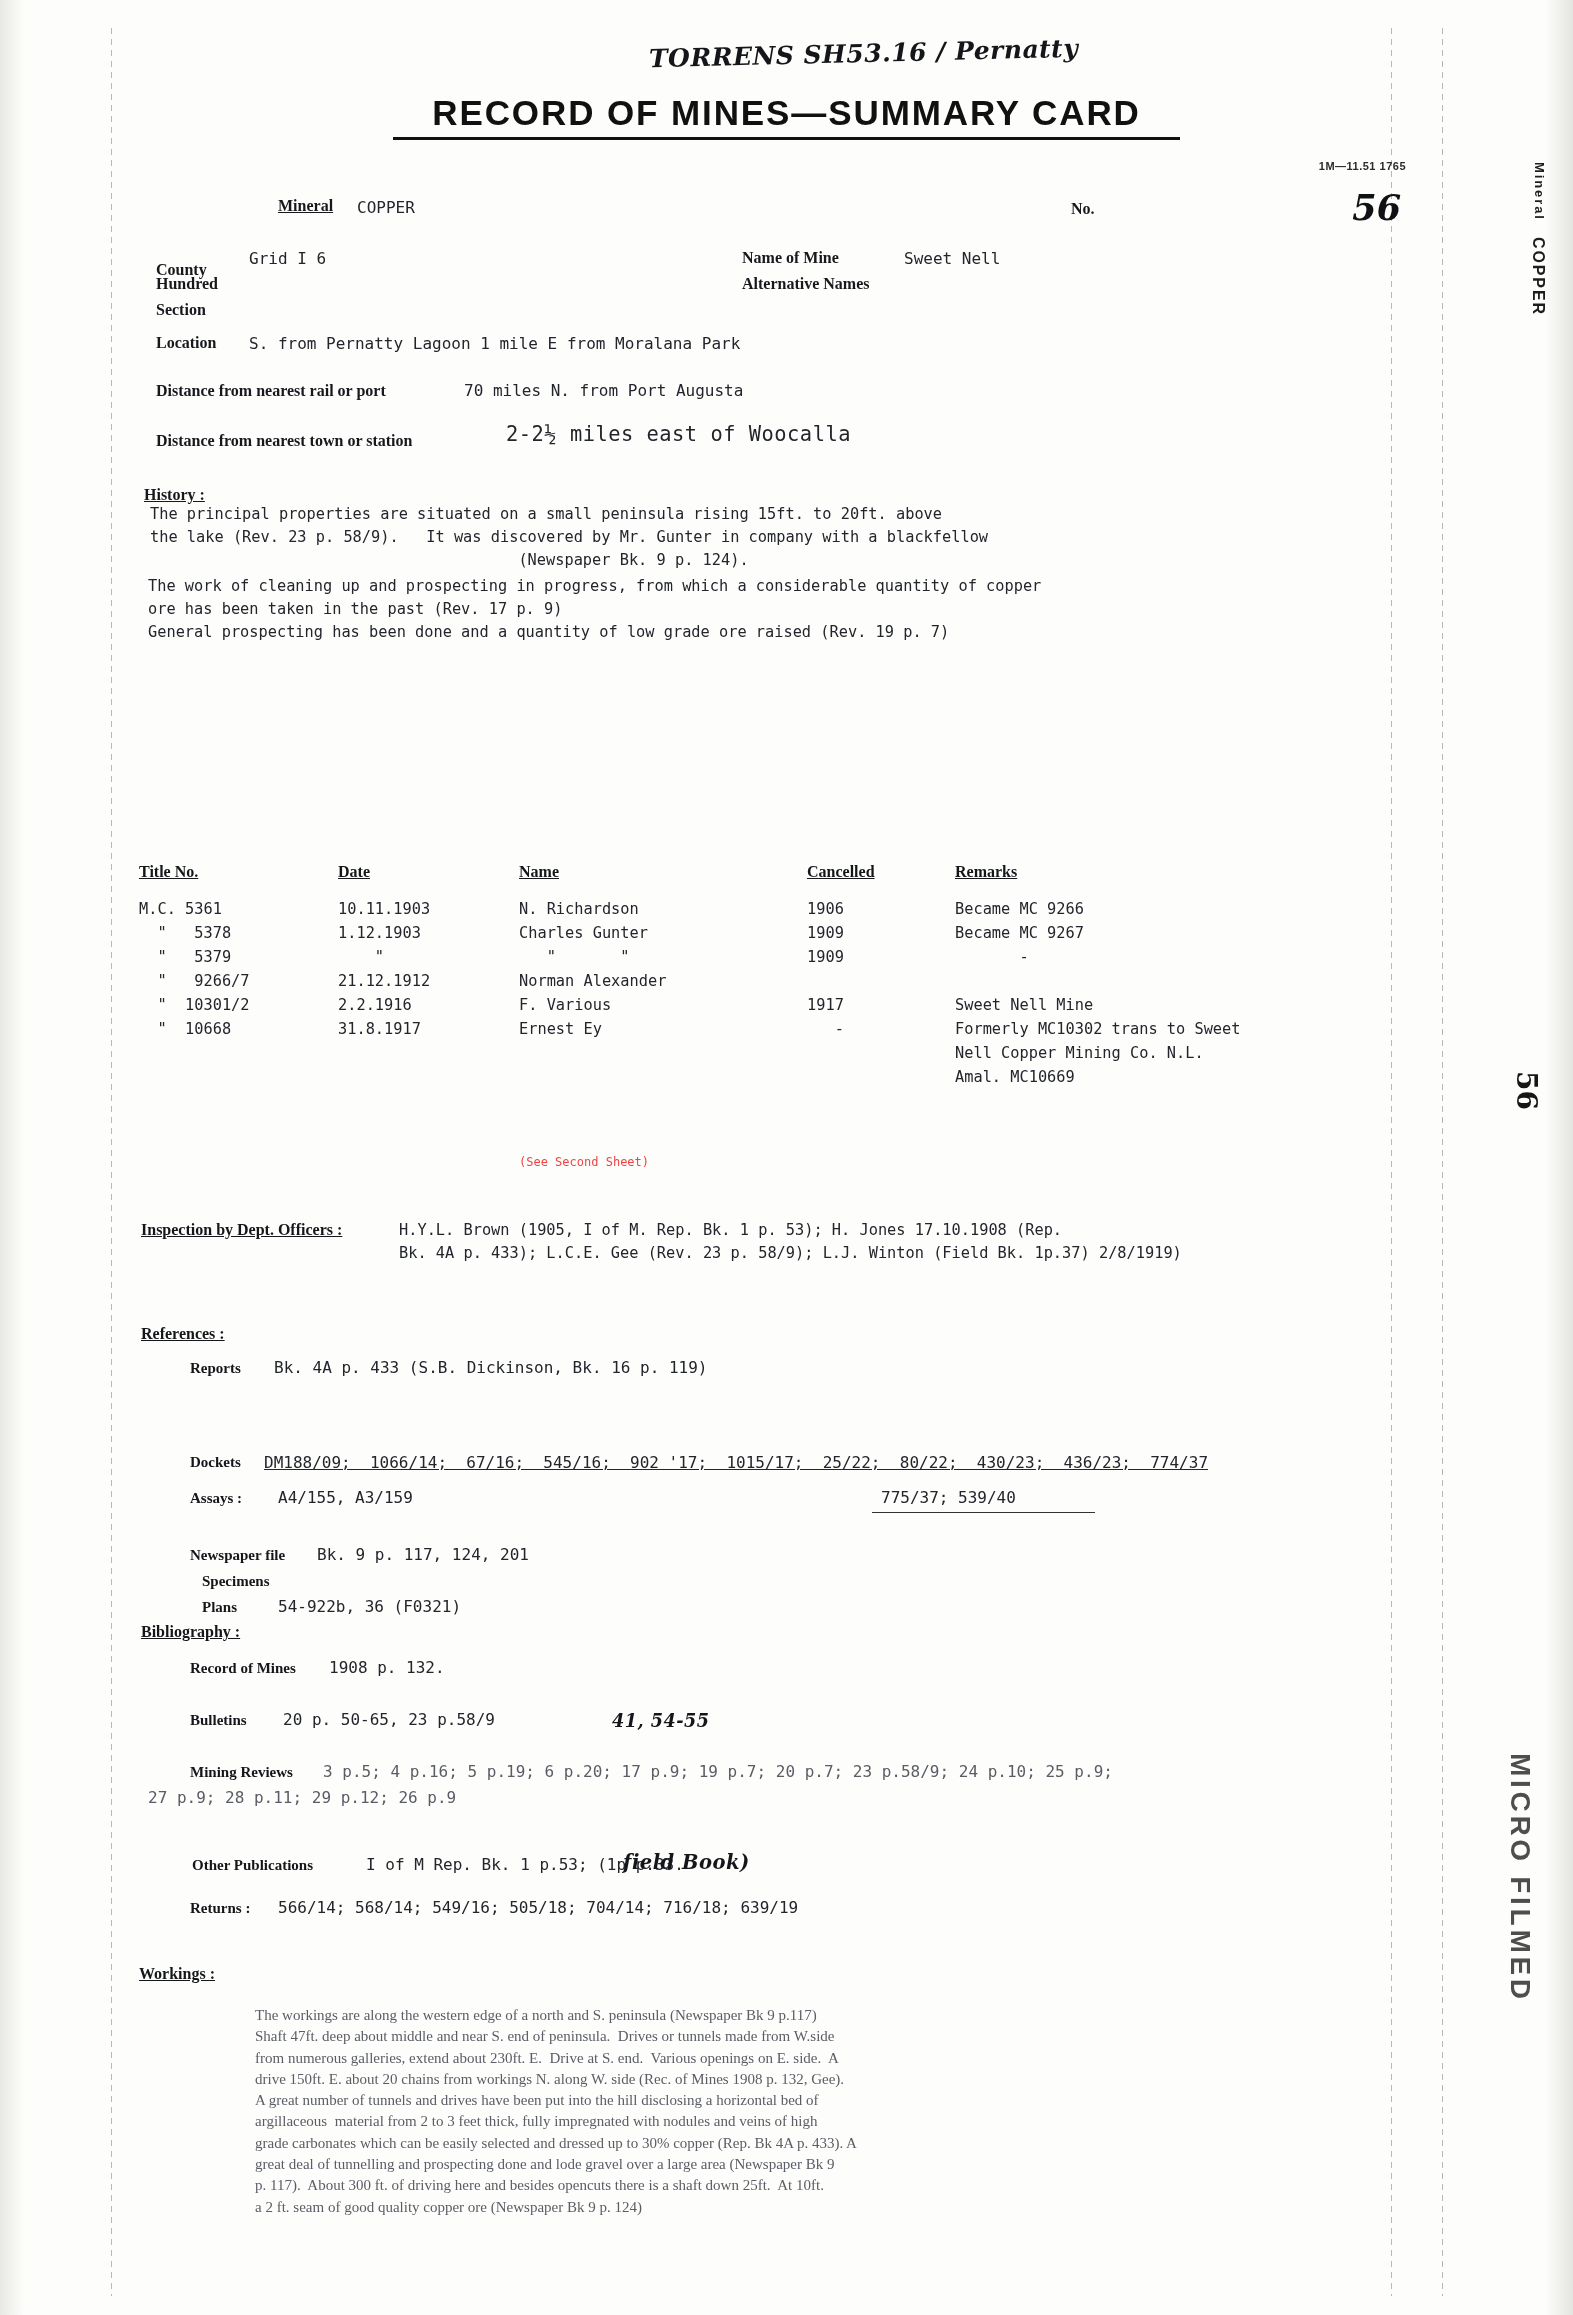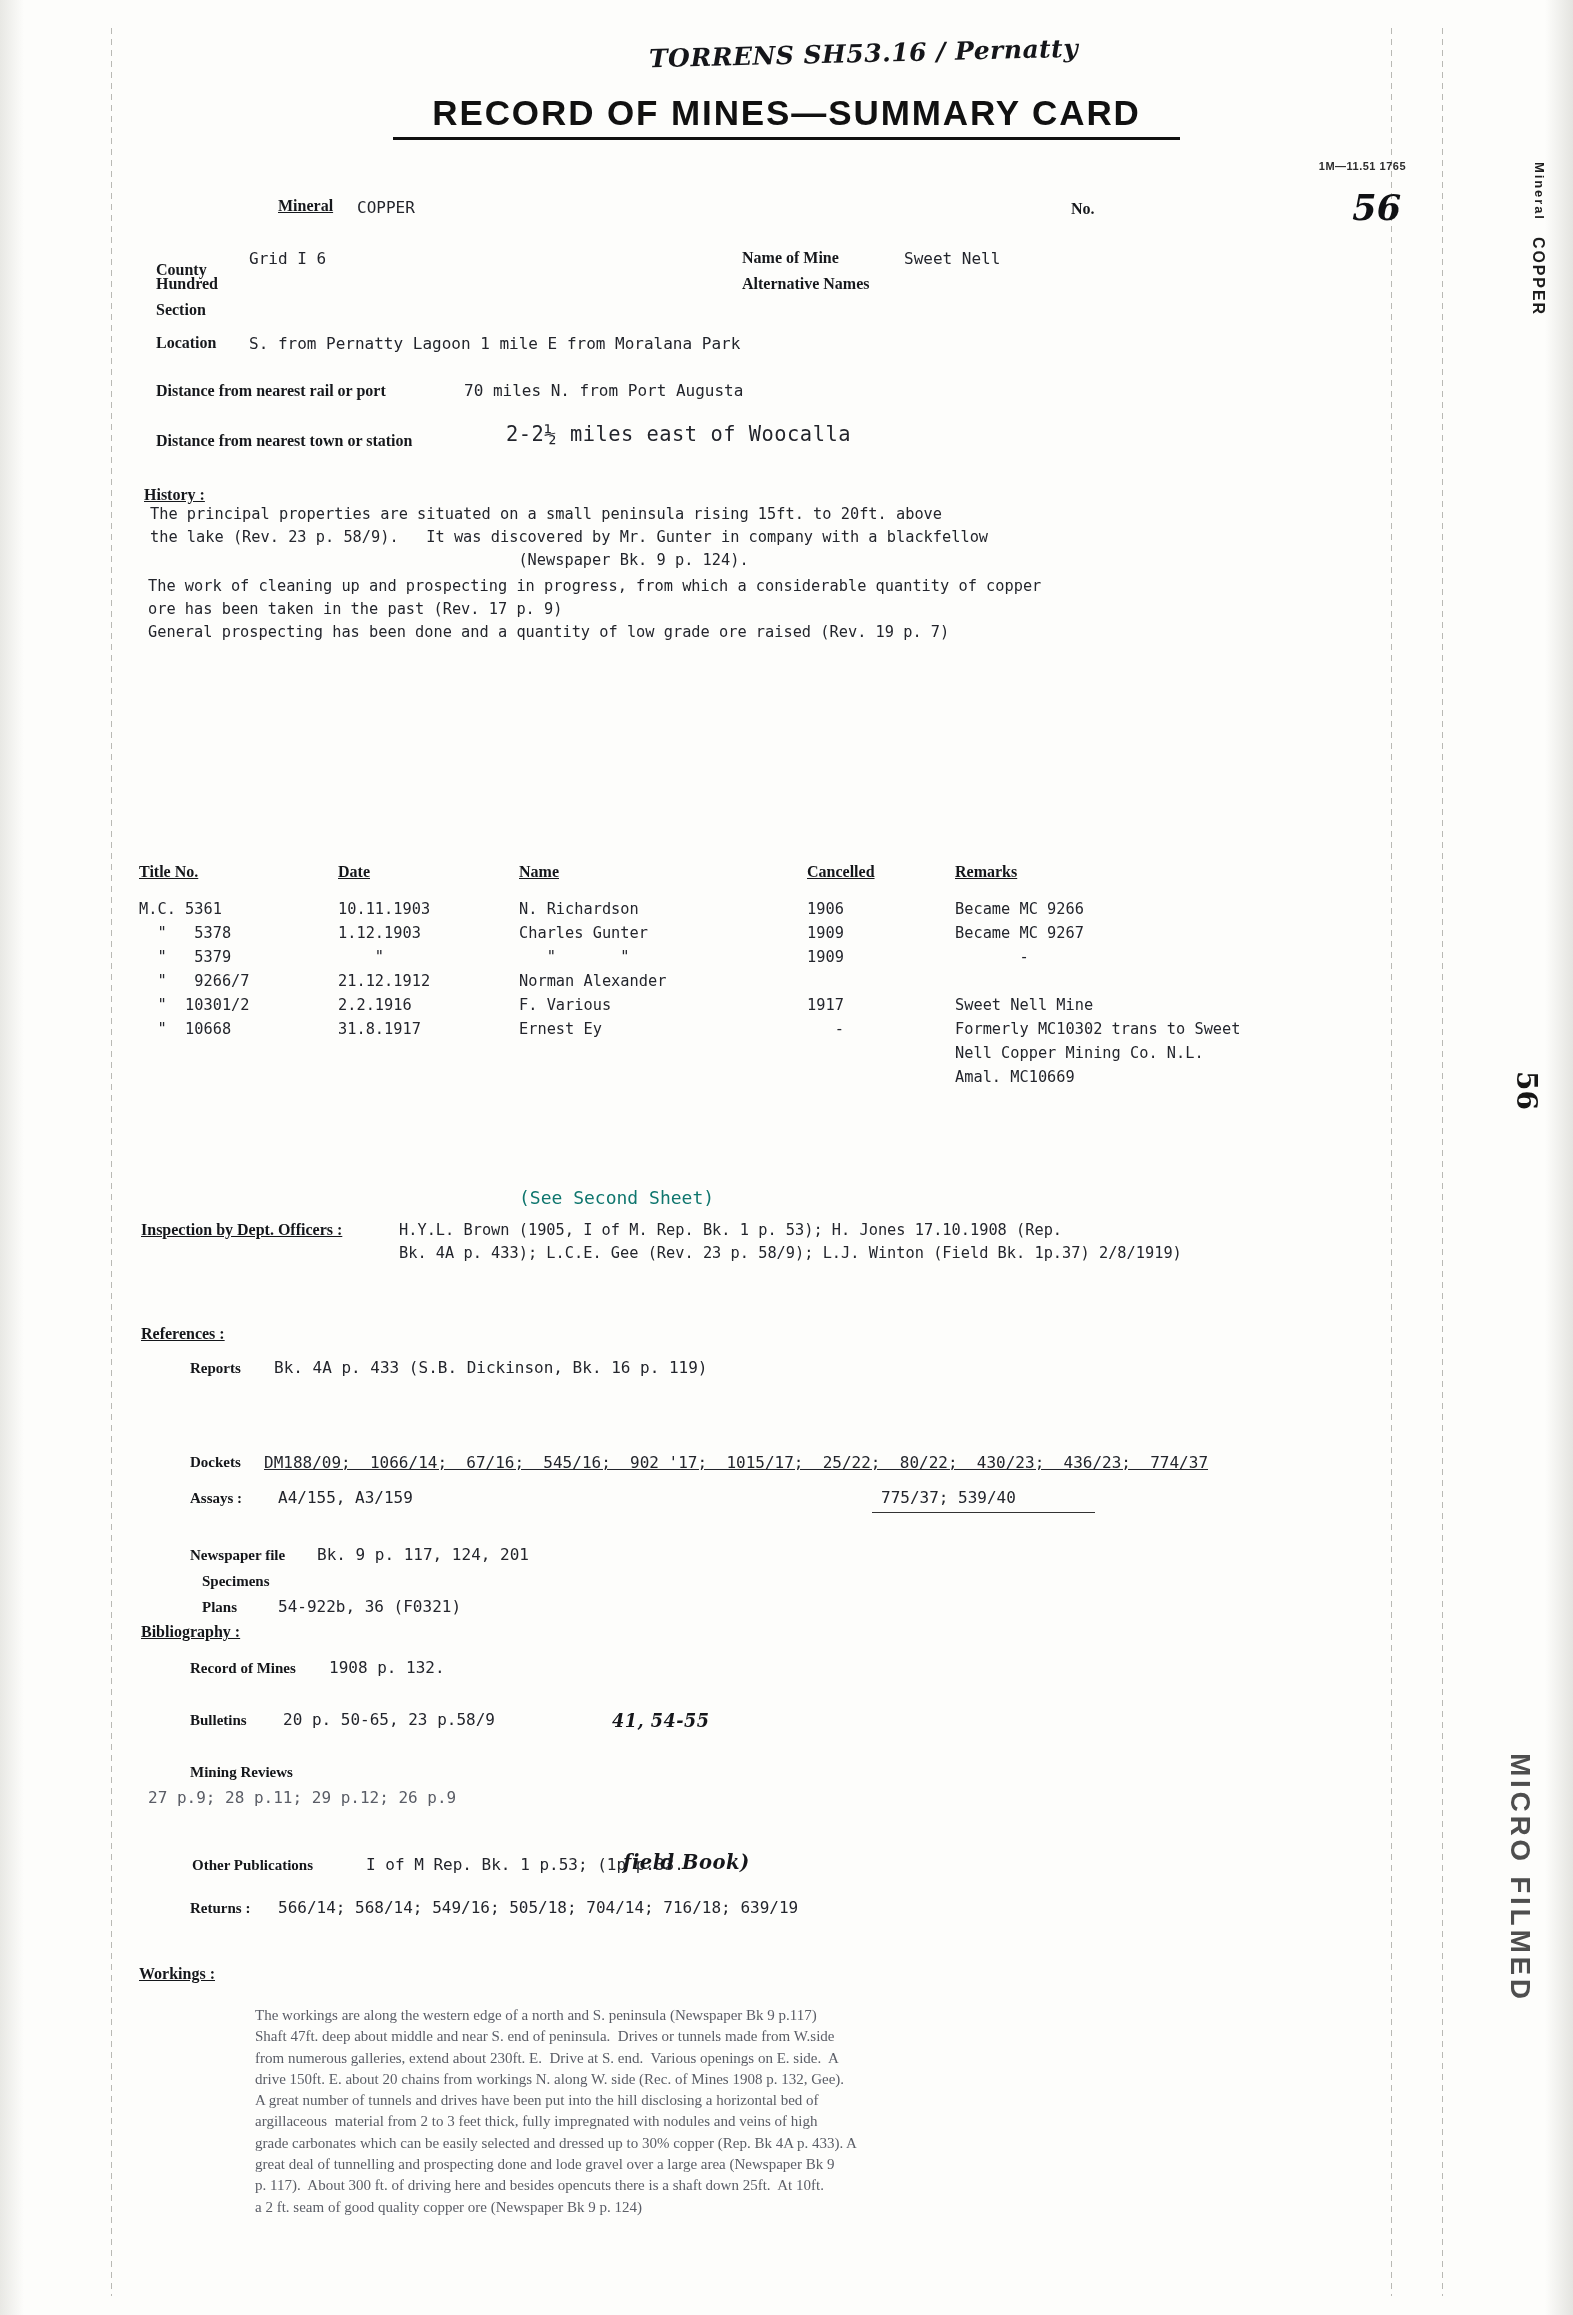--- a/index.html
+++ b/index.html
@@ -200,23 +200,22 @@
   .c-date { left: 199px; }
   .c-name { left: 380px; }
   .c-canc { left: 668px; }
   .c-rem { left: 816px; }
 
   .see-second {
     position: absolute;
     left: 519px;
     top: 1155px;
     font-family: "DejaVu Sans Mono", monospace;
-    font-size: 18px;
-    color: #0f766e;
-    margin-top: 32px;
+    font-size: 12px;
+    color: #ef4444;
   }
 
   
   .sec-lbl {
     position: absolute;
     font-family: "Liberation Serif", serif;
     font-weight: bold;
     font-size: 16px;
     text-decoration: underline;
     color: #14161a;
@@ -390,20 +389,21 @@
 
   <div class="sec-lbl" style="left:141px; top:1623px;">Bibliography :</div>
   <div class="sub-lbl" style="left:190px; top:1660px;">Record of Mines</div>
   <div class="val" style="left:329px; top:1658px;">1908 p. 132.</div>
 
   <div class="sub-lbl" style="left:190px; top:1712px;">Bulletins</div>
   <div class="val" style="left:283px; top:1710px;">20 p. 50-65, 23 p.58/9</div>
   <div class="handwritten" style="position:absolute; left:612px; top:1710px; font-size:17.6px;">41, 54-55</div>
 
   <div class="sub-lbl" style="left:190px; top:1764px;">Mining Reviews</div>
+  <div class="val faded" style="left:323px; top:1762px;">3 p.5; 4 p.16; 5 p.19; 6 p.20; 17 p.9; 19 p.7; 20 p.7; 23 p.58/9; 24 p.10; 25 p.9;</div>
   <div class="val faded" style="left:148px; top:1788px;">27 p.9; 28 p.11; 29 p.12; 26 p.9</div>
 
   <div class="sub-lbl" style="left:192px; top:1857px;">Other Publications</div>
   <div class="val" style="left:366px; top:1855px;">I of M Rep. Bk. 1 p.53; (1p p.33.</div>
   <div class="handwritten" style="position:absolute; left:623px; top:1851px; font-size:19.5px;">field Book)</div>
 
   <div class="sub-lbl" style="left:190px; top:1900px;">Returns :</div>
   <div class="val" style="left:278px; top:1898px;">566/14; 568/14; 549/16; 505/18; 704/14; 716/18; 639/19</div>
 
   <div class="sec-lbl" style="left:139px; top:1965px;">Workings :</div>

